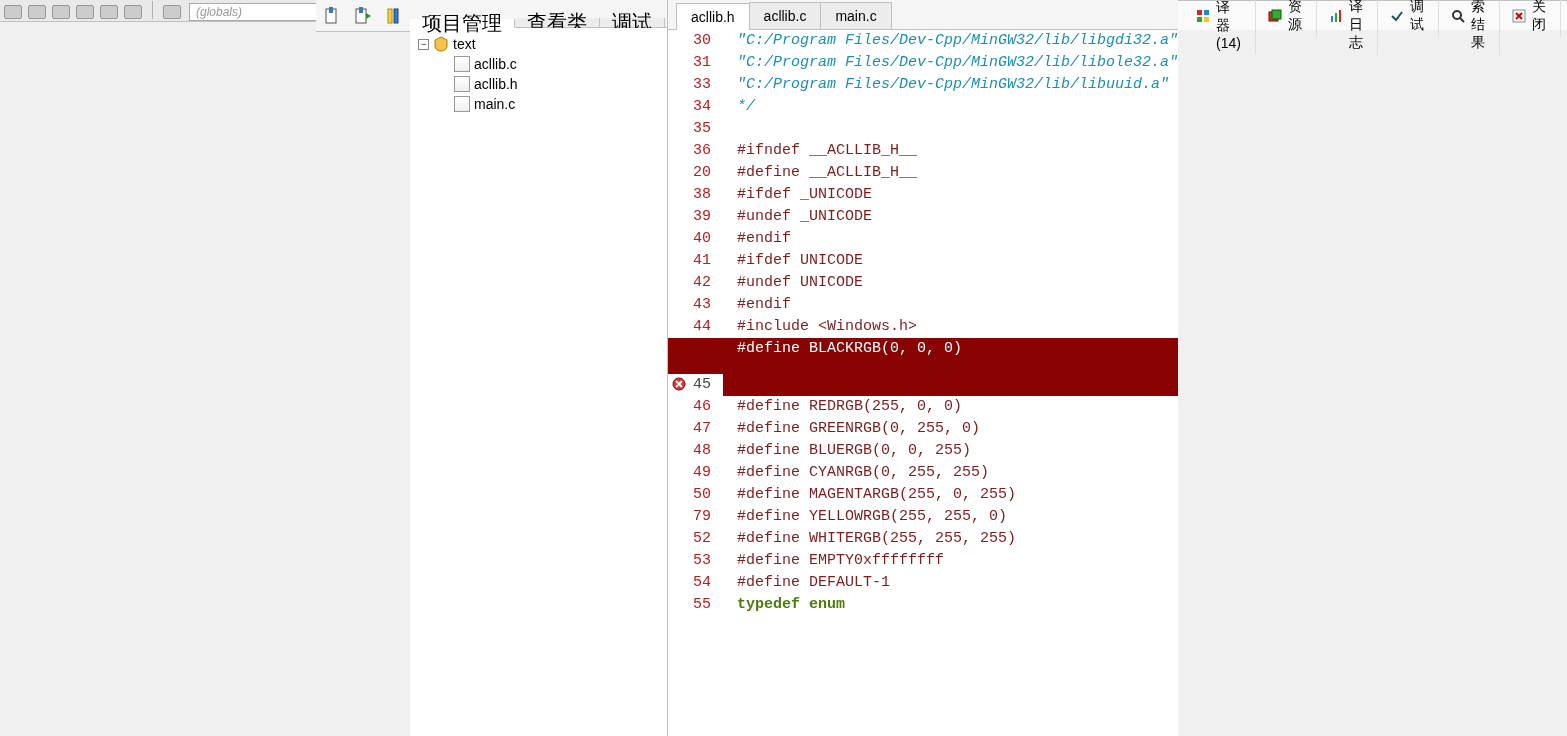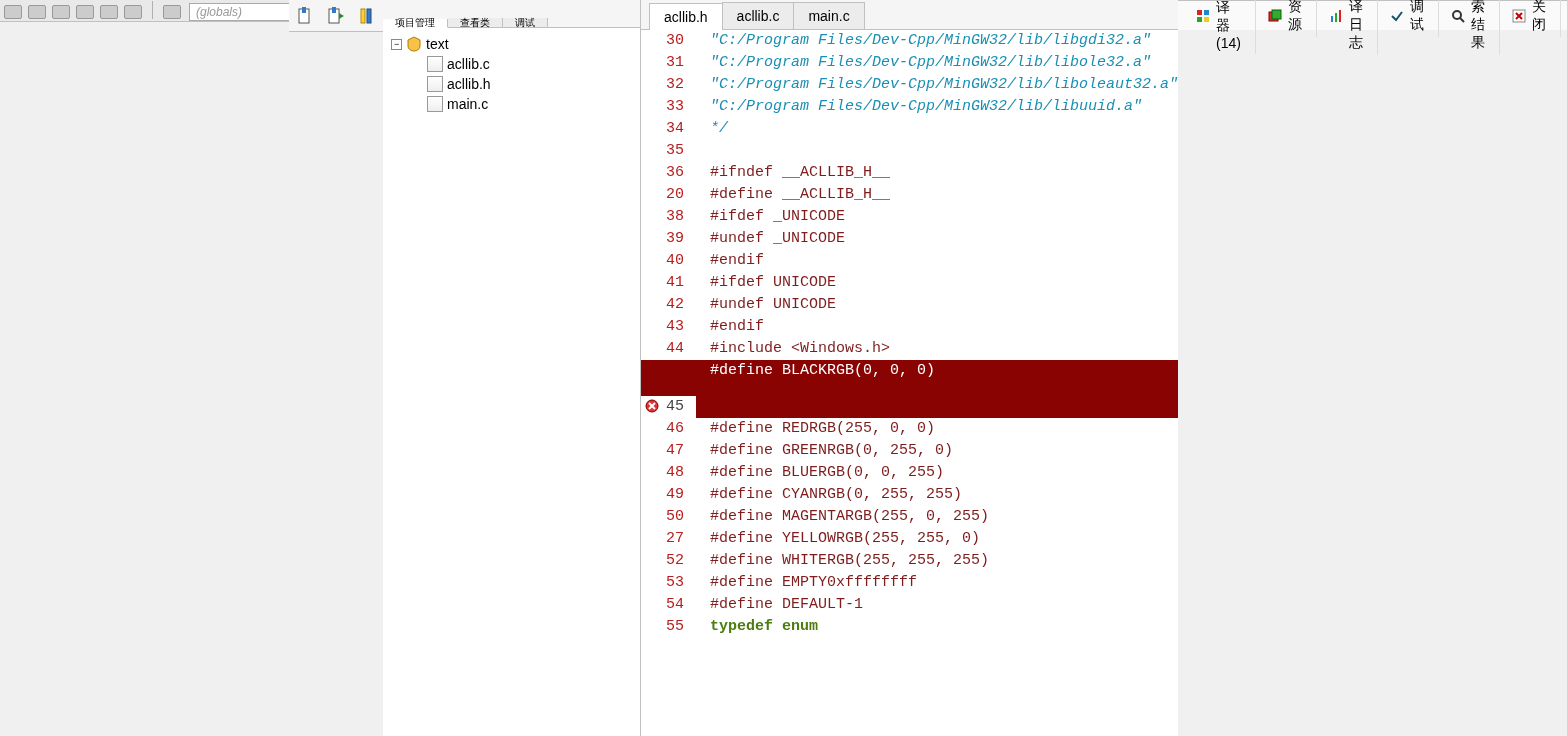--- a/index.html
+++ b/index.html
@@ -18,21 +18,21 @@
   .second-toolbar { height: 32px; background: #f5f5f5; border-bottom: 1px solid #c0c0c0; display: flex; align-items: center; padding: 0 6px; gap: 8px; }
   .tb-btn { width: 22px; height: 22px; display: flex; align-items: center; justify-content: center; border: 1px solid transparent; }
   svg { display: block; }
 
   
   .main-area { flex: 1 1 auto; display: flex; min-height: 0; background: #f0f0f0; }
 
   
   .sidebar { width: 258px; min-width: 258px; display: flex; flex-direction: column; background: #f5f5f5; border-right: 1px solid #c0c0c0; }
   .sidebar-tabs { display: flex; height: 28px; border-bottom: 1px solid #c0c0c0; }
-  .sidebar-tab { padding: 4px 12px; font-size: 10px; border-right: 1px solid #c0c0c0; background: #ececec; cursor: pointer; display: flex; align-items: center; margin-top: 18px; }
+  .sidebar-tab { padding: 4px 12px; font-size: 20px; border-right: 1px solid #c0c0c0; background: #ececec; cursor: pointer; display: flex; align-items: center; margin-top: 18px; }
   .sidebar-tab.active { background: #fff; border-bottom: 1px solid #fff; position: relative; top: 1px; }
   .tree { flex: 1; background: #fff; padding: 6px 4px; overflow: auto; font-size: 14px; }
   .tree-node { display: flex; align-items: center; gap: 4px; padding: 2px 0 2px 4px; cursor: pointer; }
   .tree-node.child { padding-left: 40px; }
   .toggle-box { width: 11px; height: 11px; border: 1px solid #888; display: inline-flex; align-items: center; justify-content: center; font-size: 9px; line-height: 9px; background: #fff; }
   .proj-icon { width: 16px; height: 16px; display: inline-flex; align-items: center; justify-content: center; }
   .file-icon { width: 16px; height: 16px; border: 1px solid #999; background: linear-gradient(#fff,#eee); display: inline-block; }
 
   
   .editor-area { flex: 1; display: flex; flex-direction: column; min-width: 0; }
@@ -138,21 +138,20 @@
 
   <div class="editor-area">
     <div class="editor-tabs-row" id="editor-tabs">
           <div class="editor-tab active">acllib.h</div>
           <div class="editor-tab">acllib.c</div>
           <div class="editor-tab">main.c</div>
         </div>
     <div class="code-container" id="code">
           <div class="code-line"><div class="gutter">30</div><div class="code-text"><span class="tok-comment">"C:/Program Files/Dev-Cpp/MinGW32/lib/libgdi32.a"</span></div></div>
           <div class="code-line"><div class="gutter">31</div><div class="code-text"><span class="tok-comment">"C:/Program Files/Dev-Cpp/MinGW32/lib/libole32.a"</span></div></div>
-          <div class="code-line"><div class="gutter">32</div><div class="code-text"><span class="tok-comment">"C:/Program Files/Dev-Cpp/MinGW32/lib/liboleaut32.a"</span></div></div>
           <div class="code-line"><div class="gutter">33</div><div class="code-text"><span class="tok-comment">"C:/Program Files/Dev-Cpp/MinGW32/lib/libuuid.a"</span></div></div>
           <div class="code-line"><div class="gutter">34</div><div class="code-text"><span class="tok-comment">*/</span></div></div>
           <div class="code-line"><div class="gutter">35</div><div class="code-text"></div></div>
           <div class="code-line"><div class="gutter">36</div><div class="code-text"><span class="tok-pre">#ifndef __ACLLIB_H__</span></div></div>
           <div class="code-line"><div class="gutter">20</div><div class="code-text"><span class="tok-pre">#define __ACLLIB_H__</span></div></div>
           <div class="code-line"><div class="gutter">38</div><div class="code-text"><span class="tok-pre">#ifdef _UNICODE</span></div></div>
           <div class="code-line"><div class="gutter">39</div><div class="code-text"><span class="tok-pre">#undef _UNICODE</span></div></div>
           <div class="code-line"><div class="gutter">40</div><div class="code-text"><span class="tok-pre">#endif</span></div></div>
           <div class="code-line"><div class="gutter">41</div><div class="code-text"><span class="tok-pre">#ifdef UNICODE</span></div></div>
           <div class="code-line"><div class="gutter">42</div><div class="code-text"><span class="tok-pre">#undef UNICODE</span></div></div>
@@ -160,21 +159,21 @@
           <div class="code-line"><div class="gutter">44</div><div class="code-text"><span class="tok-pre">#include &lt;Windows.h&gt;</span></div></div>
           <div class="code-line error"><div class="gutter">45<span class="bp"><svg width="14" height="14" viewBox="0 0 14 14">
                   <circle cx="7" cy="7" r="6" fill="#d33" stroke="#800"></circle>
                   <path d="M4 4 L10 10 M10 4 L4 10" stroke="#fff" stroke-width="2"></path>
                 </svg></span></div><div class="code-text">#define BLACKRGB(0, 0, 0)</div></div>
           <div class="code-line"><div class="gutter">46</div><div class="code-text"><span class="tok-pre">#define REDRGB(255, 0, 0)</span></div></div>
           <div class="code-line"><div class="gutter">47</div><div class="code-text"><span class="tok-pre">#define GREENRGB(0, 255, 0)</span></div></div>
           <div class="code-line"><div class="gutter">48</div><div class="code-text"><span class="tok-pre">#define BLUERGB(0, 0, 255)</span></div></div>
           <div class="code-line"><div class="gutter">49</div><div class="code-text"><span class="tok-pre">#define CYANRGB(0, 255, 255)</span></div></div>
           <div class="code-line"><div class="gutter">50</div><div class="code-text"><span class="tok-pre">#define MAGENTARGB(255, 0, 255)</span></div></div>
-          <div class="code-line"><div class="gutter">27</div><div class="code-text"><span class="tok-pre">#define YELLOWRGB(255, 255, 0)</span></div></div>
+          <div class="code-line"><div class="gutter">79</div><div class="code-text"><span class="tok-pre">#define YELLOWRGB(255, 255, 0)</span></div></div>
           <div class="code-line"><div class="gutter">52</div><div class="code-text"><span class="tok-pre">#define WHITERGB(255, 255, 255)</span></div></div>
           <div class="code-line"><div class="gutter">53</div><div class="code-text"><span class="tok-pre">#define EMPTY0xffffffff</span></div></div>
           <div class="code-line"><div class="gutter">54</div><div class="code-text"><span class="tok-pre">#define DEFAULT-1</span></div></div>
           <div class="code-line"><div class="gutter">55</div><div class="code-text"><span class="tok-kw">typedef enum</span></div></div>
         </div>
   </div>
 </div>
 
 <div class="bottom-panel" id="bottom-tabs">
       <div class="bottom-tab">

